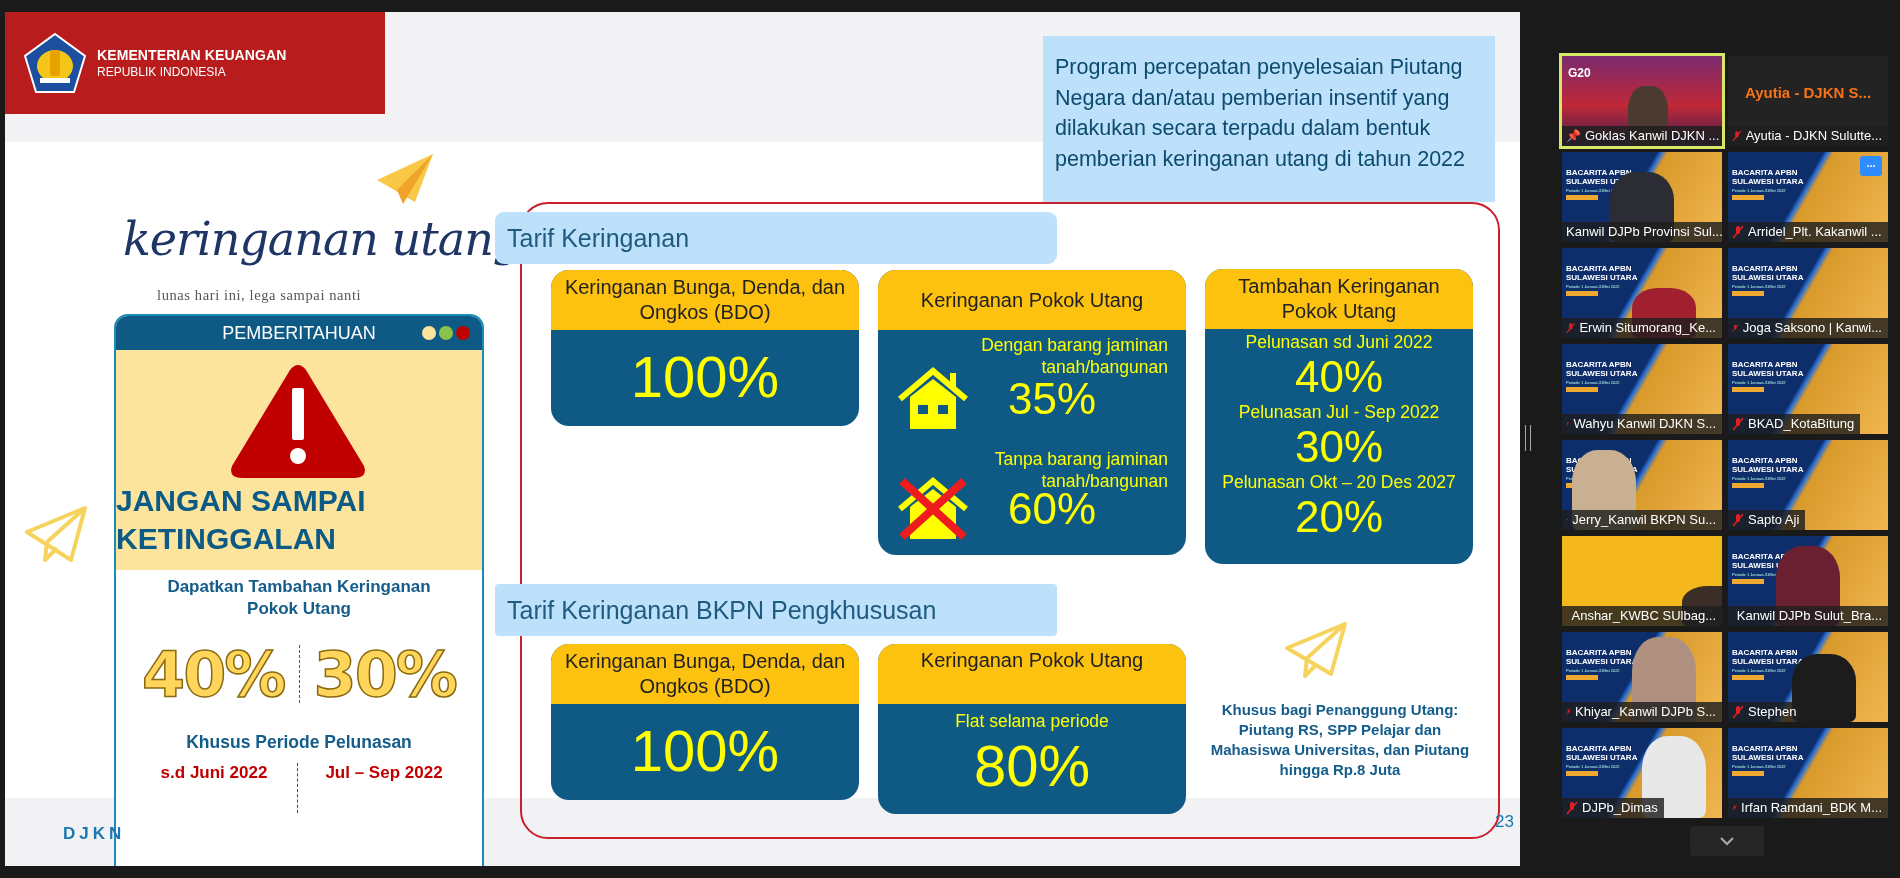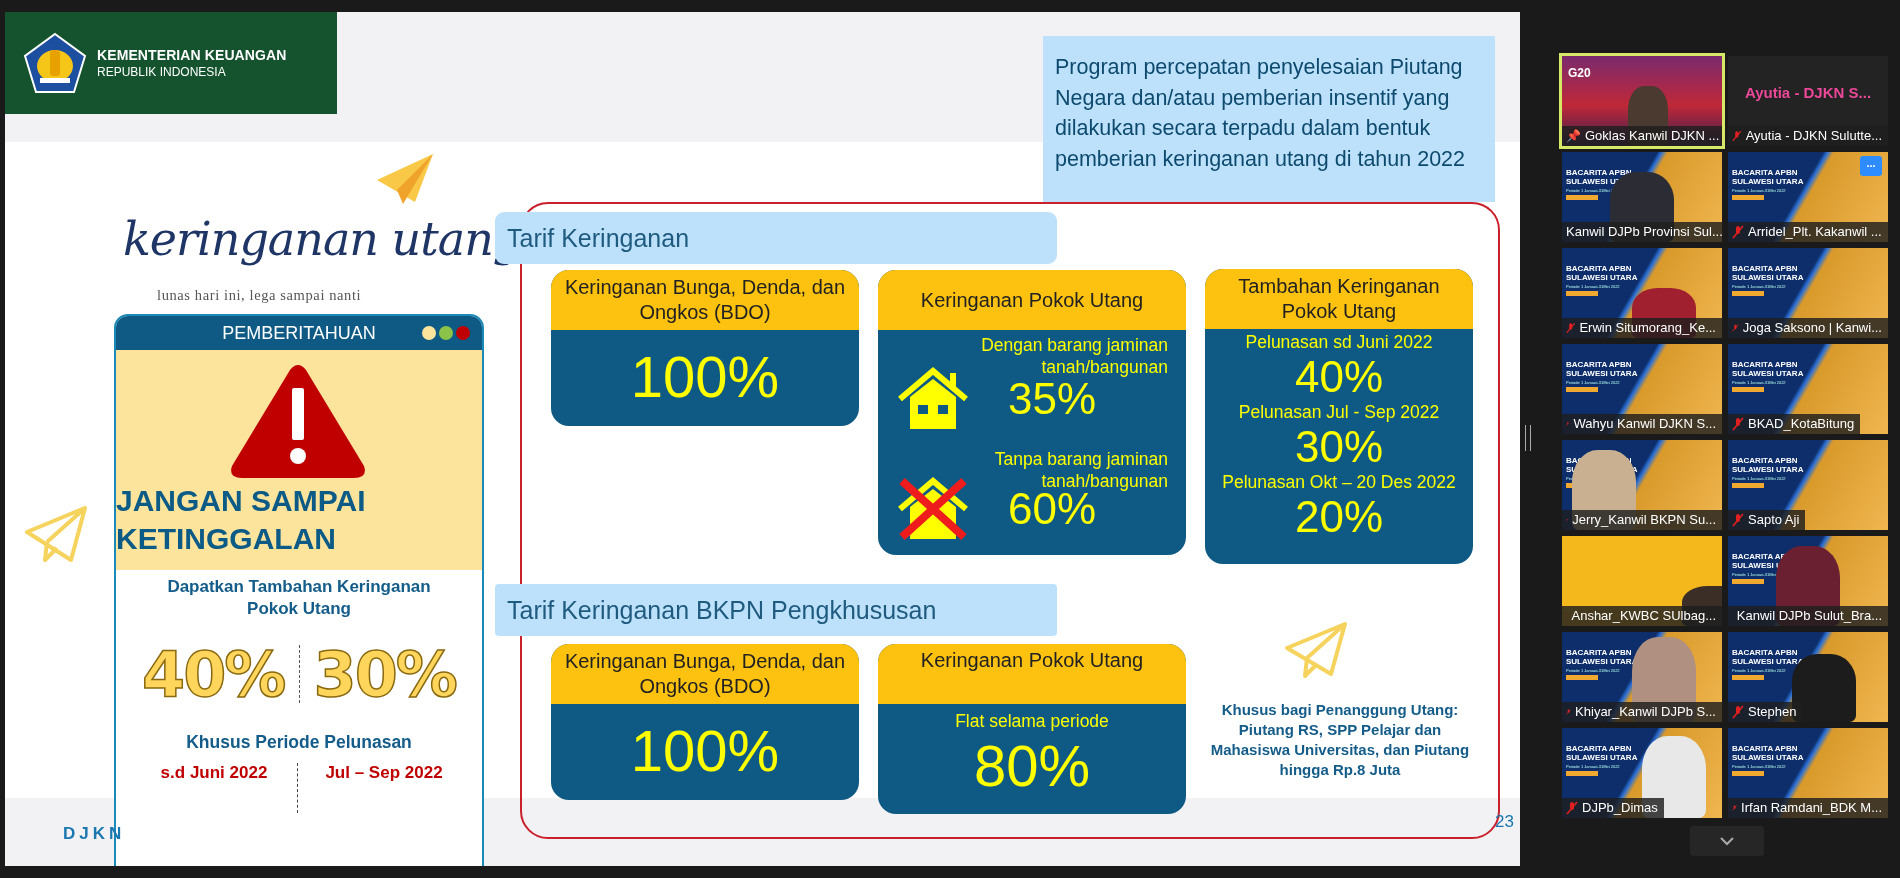--- a/index.html
+++ b/index.html
@@ -4,21 +4,21 @@
 <style>
   * { box-sizing: border-box; margin: 0; padding: 0; }
   html, body { width: 1900px; height: 878px; background: #1a1a1a; overflow: hidden; font-family: "Liberation Sans", sans-serif; }
   #root { position: relative; width: 1900px; height: 878px; background: #1a1a1a; }
 
   
   .slide { position: absolute; left: 5px; top: 12px; width: 1515px; height: 854px; background: #ffffff; overflow: hidden; }
   .slide .top-band { position: absolute; left: 0; top: 0; width: 100%; height: 130px; background: #f2f2f4; }
   .slide .bottom-band { position: absolute; left: 0; bottom: 0; width: 100%; height: 68px; background: #f2f2f4; }
 
-  .header-brand { position: absolute; left: 0; top: 0; width: 332px; height: 102px; background: #14532d; display: flex; align-items: center; padding-left: 18px; }
+  .header-brand { position: absolute; left: 0; top: 0; width: 380px; height: 102px; background: #b91c1c; display: flex; align-items: center; padding-left: 18px; }
   .emblem { width: 64px; height: 62px; }
   .brand-text { margin-left: 10px; color: #fff; }
   .brand-text .l1 { font-weight: bold; font-size: 14px; letter-spacing: 0.1px; }
   .brand-text .l2 { font-size: 12px; margin-top: 2px; }
 
   .title { position: absolute; right: 500px; top: 6px; text-align: right; color: #1a77b0; font-family: "DejaVu Sans", sans-serif; font-weight: bold; font-size: 47px; line-height: 54px; letter-spacing: 2px; }
 
   .desc-box { position: absolute; left: 1038px; top: 24px; width: 452px; height: 166px; background: #bde0fb; padding: 16px 12px; color: #0c4a6e; font-size: 21.5px; line-height: 30.5px; }
 
   .logo-script { position: absolute; left: 118px; top: 200px; font-family: "DejaVu Serif", serif; font-style: italic; font-size: 46px; color: #1e3566; letter-spacing: -1px; }
@@ -166,21 +166,21 @@
       <div class="card-pct" style="position:absolute;left:130px;top:214px;font-size:44px">60%</div>
     </div>
 
     <div class="card" style="left:1200px;top:257px;width:268px;height:295px;">
       <div class="card-head" style="height:60px;padding:0 10px">Tambahan Keringanan Pokok Utang</div>
       <div style="text-align:center;padding-top:2px">
         <div class="sub-y">Pelunasan sd Juni 2022</div>
         <div class="card-pct" style="font-size:44px;line-height:48px">40%</div>
         <div class="sub-y">Pelunasan Jul - Sep 2022</div>
         <div class="card-pct" style="font-size:44px;line-height:48px">30%</div>
-        <div class="sub-y">Pelunasan Okt – 20 Des 2022</div>
+        <div class="sub-y">Pelunasan Okt – 20 Des 2027</div>
         <div class="card-pct" style="font-size:44px;line-height:48px">20%</div>
       </div>
     </div>
 
     <div class="section-label" style="left:490px;top:572px;width:562px;">Tarif Keringanan BKPN Pengkhususan</div>
 
     <div class="card" style="left:546px;top:632px;width:308px;height:156px;">
       <div class="card-head" style="height:60px;padding:0 12px">Keringanan Bunga, Denda, dan Ongkos (BDO)</div>
       <div class="card-pct" style="line-height:94px">100%</div>
     </div>
@@ -206,21 +206,21 @@
 
     <div class="tile active" style="left:1562px;top:56px;background:linear-gradient(180deg,#7a2a6e 0%,#c02838 55%,#3a1e4e 100%)">
       <div style="position:absolute;left:6px;top:10px;color:#fff;font-weight:bold;font-size:12px">G20</div>
       <div class="person" style="left:66px;top:30px;width:40px;height:60px;background:#4a3a30"></div>
       <div class="name-bar">
         <span style="color:#fff;font-size:12px">📌</span>
         <span>Goklas Kanwil DJKN ...</span>
       </div>
     </div>
     <div class="tile" style="left:1728px;top:56px;background:#232323">
-      <div style="position:absolute;left:0;top:28px;width:100%;text-align:center;color:#ec4899;font-weight:bold;font-size:15px">Ayutia - DJKN S...</div>
+      <div style="position:absolute;left:0;top:28px;width:100%;text-align:center;color:#f97316;font-weight:bold;font-size:15px">Ayutia - DJKN S...</div>
       <div class="name-bar">
         <svg class="mic-off" viewBox="0 0 12 14">
             <rect x="4" y="1" width="4" height="8" rx="2" fill="#e02020"></rect>
             <line x1="1" y1="13" x2="11" y2="1" stroke="#e02020" stroke-width="1.6"></line>
           </svg>
         <span>Ayutia - DJKN Sulutte...</span>
       </div>
     </div>
   <div class="tile bacarita" style="left: 1562px; top: 152px;">
         <div class="bc-title" style="width:90px">BACARITA APBN SULAWESI UTARA</div>

